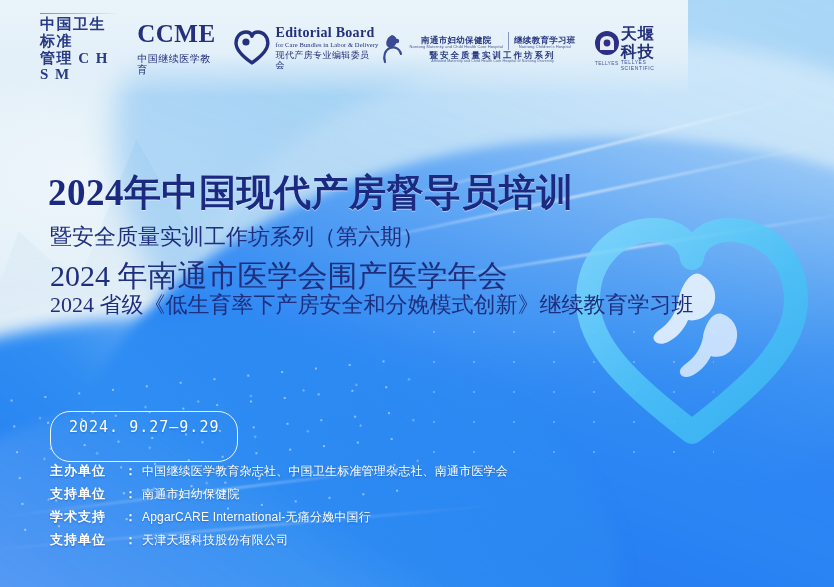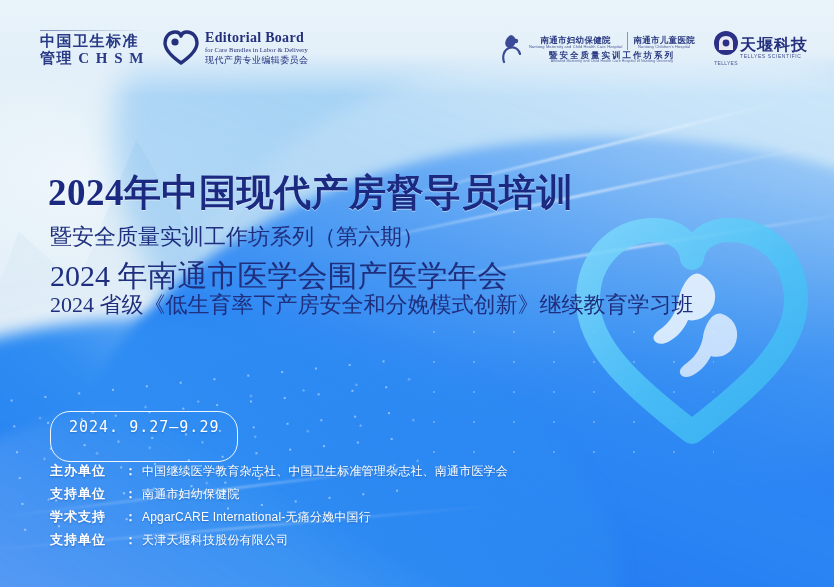--- a/index.html
+++ b/index.html
@@ -67,21 +67,21 @@
     right:120px;bottom:120px;width:300px;height:180px;
     background-image:radial-gradient(circle,rgba(255,255,255,.75) 1px,transparent 1.5px);
     background-size:40px 30px;opacity:.35;
   }
 
   
   .heart-mark{right:22px;top:196px;width:240px;height:250px;opacity:.85;}
 
   
   .logo-band{
-    position:absolute;left:0;top:0;width:834px;height:96px;
+    position:absolute;left:0;top:0;width:688px;height:96px;
     background:linear-gradient(180deg,#e9f3fa 0%,#e4f0f9 55%,rgba(226,240,250,0) 100%);
     display:flex;align-items:center;
   }
   .logos-left{display:flex;align-items:center;gap:18px;margin-left:40px;}
   .logos-right{display:flex;align-items:center;gap:18px;margin-left:auto;margin-right:26px;}
 
   .logo{display:flex;align-items:center;gap:6px;color:#20307e;}
 
   .chsm{display:flex;flex-direction:column;line-height:1.12;font-family:"Liberation Serif","DejaVu Serif",serif;}
   .chsm .l1{font-size:15px;letter-spacing:1.5px;font-weight:700;color:#283a86;}
@@ -198,20 +198,24 @@
     <div class="logos-left">
 
       <div class="logo">
         <div class="chsm">
           <div class="chsm-rule"></div>
           <span class="l1">中国卫生标准</span>
           <span class="l2">管理 C H S M</span>
         </div>
       </div>
 
+      <div class="logo ccme">
+        <span class="big">CCME</span>
+        <span class="sub">中国继续医学教育</span>
+      </div>
 
       <div class="logo eb-wrap">
         <svg width="36" height="38" viewBox="0 0 36 38">
           <path d="M18 34 C8 27 2 21 2 14 C2 7.5 6.5 3 12 3 C15.3 3 17.4 4.8 18 7.2 C18.6 4.8 20.7 3 24 3 C29.5 3 34 7.5 34 14 C34 21 28 27 18 34 Z" fill="none" stroke="#24307c" stroke-width="3.4" stroke-linejoin="round"></path>
           <circle cx="12" cy="13" r="3.6" fill="#24307c"></circle>
         </svg>
         <div class="eb-txt">
           <span class="t1">Editorial Board</span>
           <span class="t2">for Care Bundles in Labor &amp; Delivery</span>
           <span class="t3">现代产房专业编辑委员会</span>
@@ -229,21 +233,21 @@
           <circle cx="18" cy="9" r="2.2" fill="#3a4a96"></circle>
         </svg>
         <div class="hosp-txt">
           <div class="hosp-row">
             <div class="hosp-col">
               <span class="cn">南通市妇幼保健院</span>
               <span class="en">Nantong Maternity and Child Health Care Hospital</span>
             </div>
             <div class="hosp-div"></div>
             <div class="hosp-col">
-              <span class="cn">南通市儿童医院</span>
+              <span class="cn">继续教育学习班</span>
               <span class="en">Nantong Children's Hospital</span>
             </div>
           </div>
           <span class="hosp-bot">暨安全质量实训工作坊系列</span>
           <span class="hosp-bot-en">Affiliated Maternity and Child Health Care Hospital of Nantong University</span>
         </div>
       </div>
 
       <div class="logo tellyes">
         <div>

